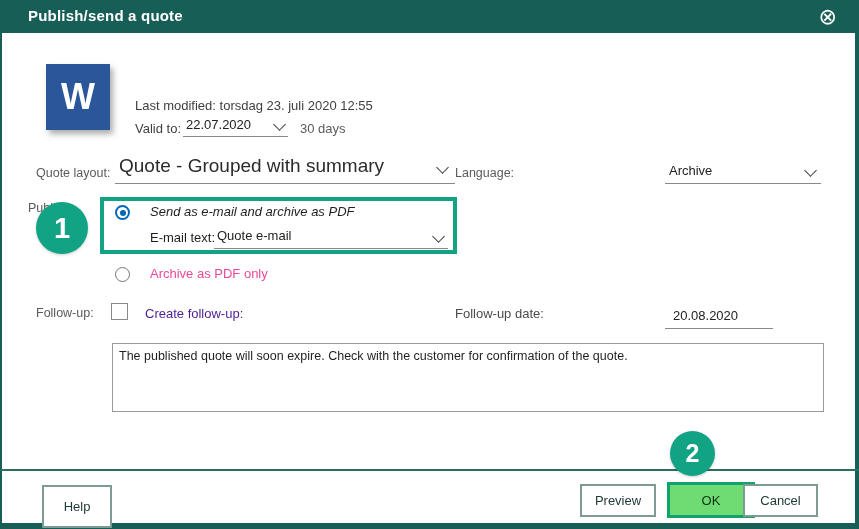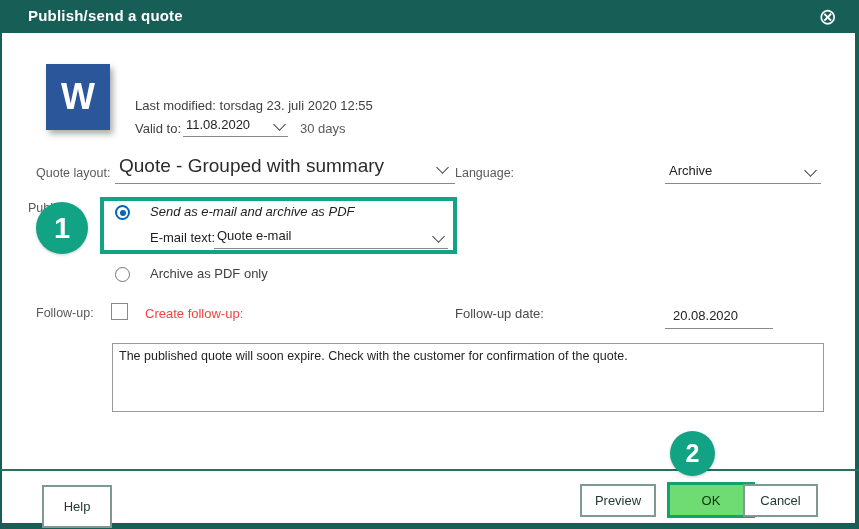--- a/index.html
+++ b/index.html
@@ -43,26 +43,26 @@
   .hl-box { position:absolute; left:100px; top:197px; width:357px; height:57px; border:4px solid #11a383; box-sizing:border-box; background:transparent; }
   .radio { position:absolute; width:15px; height:15px; border-radius:50%; box-sizing:border-box; background:#fff; cursor:pointer; }
   .radio.sel { left:115px; top:205px; border:2px solid #0067b8; }
   .radio.sel .dot { position:absolute; left:2.5px; top:2.5px; width:6px; height:6px; border-radius:50%; background:#0067b8; }
   .radio.unsel { left:115px; top:267px; border:1.6px solid #767676; }
   .opt1-label  { position:absolute; left:150px; top:204px; font-size:13px; color:#1f1f1f;font-style:italic; }
   .email-label { position:absolute; left:150px; top:230px; font-size:13px; color:#1f1f1f; }
   .email-select { position:absolute; left:214px; top:224px; width:234px; height:24px; border-bottom:1px solid #8a8a8a; cursor:pointer; }
   .email-select .val { position:absolute; left:3px; top:4px; font-size:13px; color:#222; }
   .email-select .chev { position:absolute; right:5px; top:8px; }
-  .opt2-label { position:absolute; left:150px; top:266px; font-size:13px; color:#404040; }
+  .opt2-label { position:absolute; left:150px; top:266px; font-size:13px; color:#ec4899; }
 
   
   .fu-label { position:absolute; left:36px; top:306px; font-size:12.5px; color:#5a5a5a; }
   .checkbox { position:absolute; left:111px; top:303px; width:17px; height:17px; border:1.6px solid #8a8a8a; box-sizing:border-box; background:#fff; cursor:pointer; }
-  .create-label { position:absolute; left:145px; top:306px; font-size:13px; color:#ef4444; }
+  .create-label { position:absolute; left:145px; top:306px; font-size:13px; color:#4c1d95; }
   .fud-label    { position:absolute; left:455px; top:306px; font-size:13px; color:#4a4a4a; }
   .fud-field    { position:absolute; left:665px; top:300px; width:108px; height:28px; border-bottom:1px solid #8a8a8a; cursor:text; }
   .fud-field .val { position:absolute; left:8px; top:8px; font-size:13px; color:#222; }
 
   
   .note { position:absolute; left:112px; top:343px; width:712px; height:69px; border:1px solid #9a9a9a; box-sizing:border-box;
     font-size:12.5px; color:#1f1f1f; padding:4px 6px; line-height:1.35; overflow:hidden; cursor:text; }
 
   
   .divider { position:absolute; left:0; top:469px; width:859px; height:2px; background:#2a6e62; }
@@ -92,21 +92,21 @@
   <div class="edge-left"></div>
   <div class="edge-right"></div>
   <div class="edge-bottom"></div>
 
   <div class="word-icon">
     <span>W</span>
   </div>
   <div class="last-modified">Last modified: torsdag 23. juli 2020 12:55</div>
   <div class="valid-label">Valid to:</div>
   <div class="valid-select">
-    <span class="val">11.08.2020</span>
+    <span class="val">22.07.2020</span>
     <span class="chev" style="position:absolute; right:4px; top:7px;"></span>
   </div>
   <div class="valid-days">30 days</div>
 
   <div class="ql-label">Quote layout:</div>
   <div class="ql-select">
     <span class="val">Quote - Grouped with summary</span>
     <span class="chev"></span>
   </div>
   <div class="lang-label">Language:</div>

